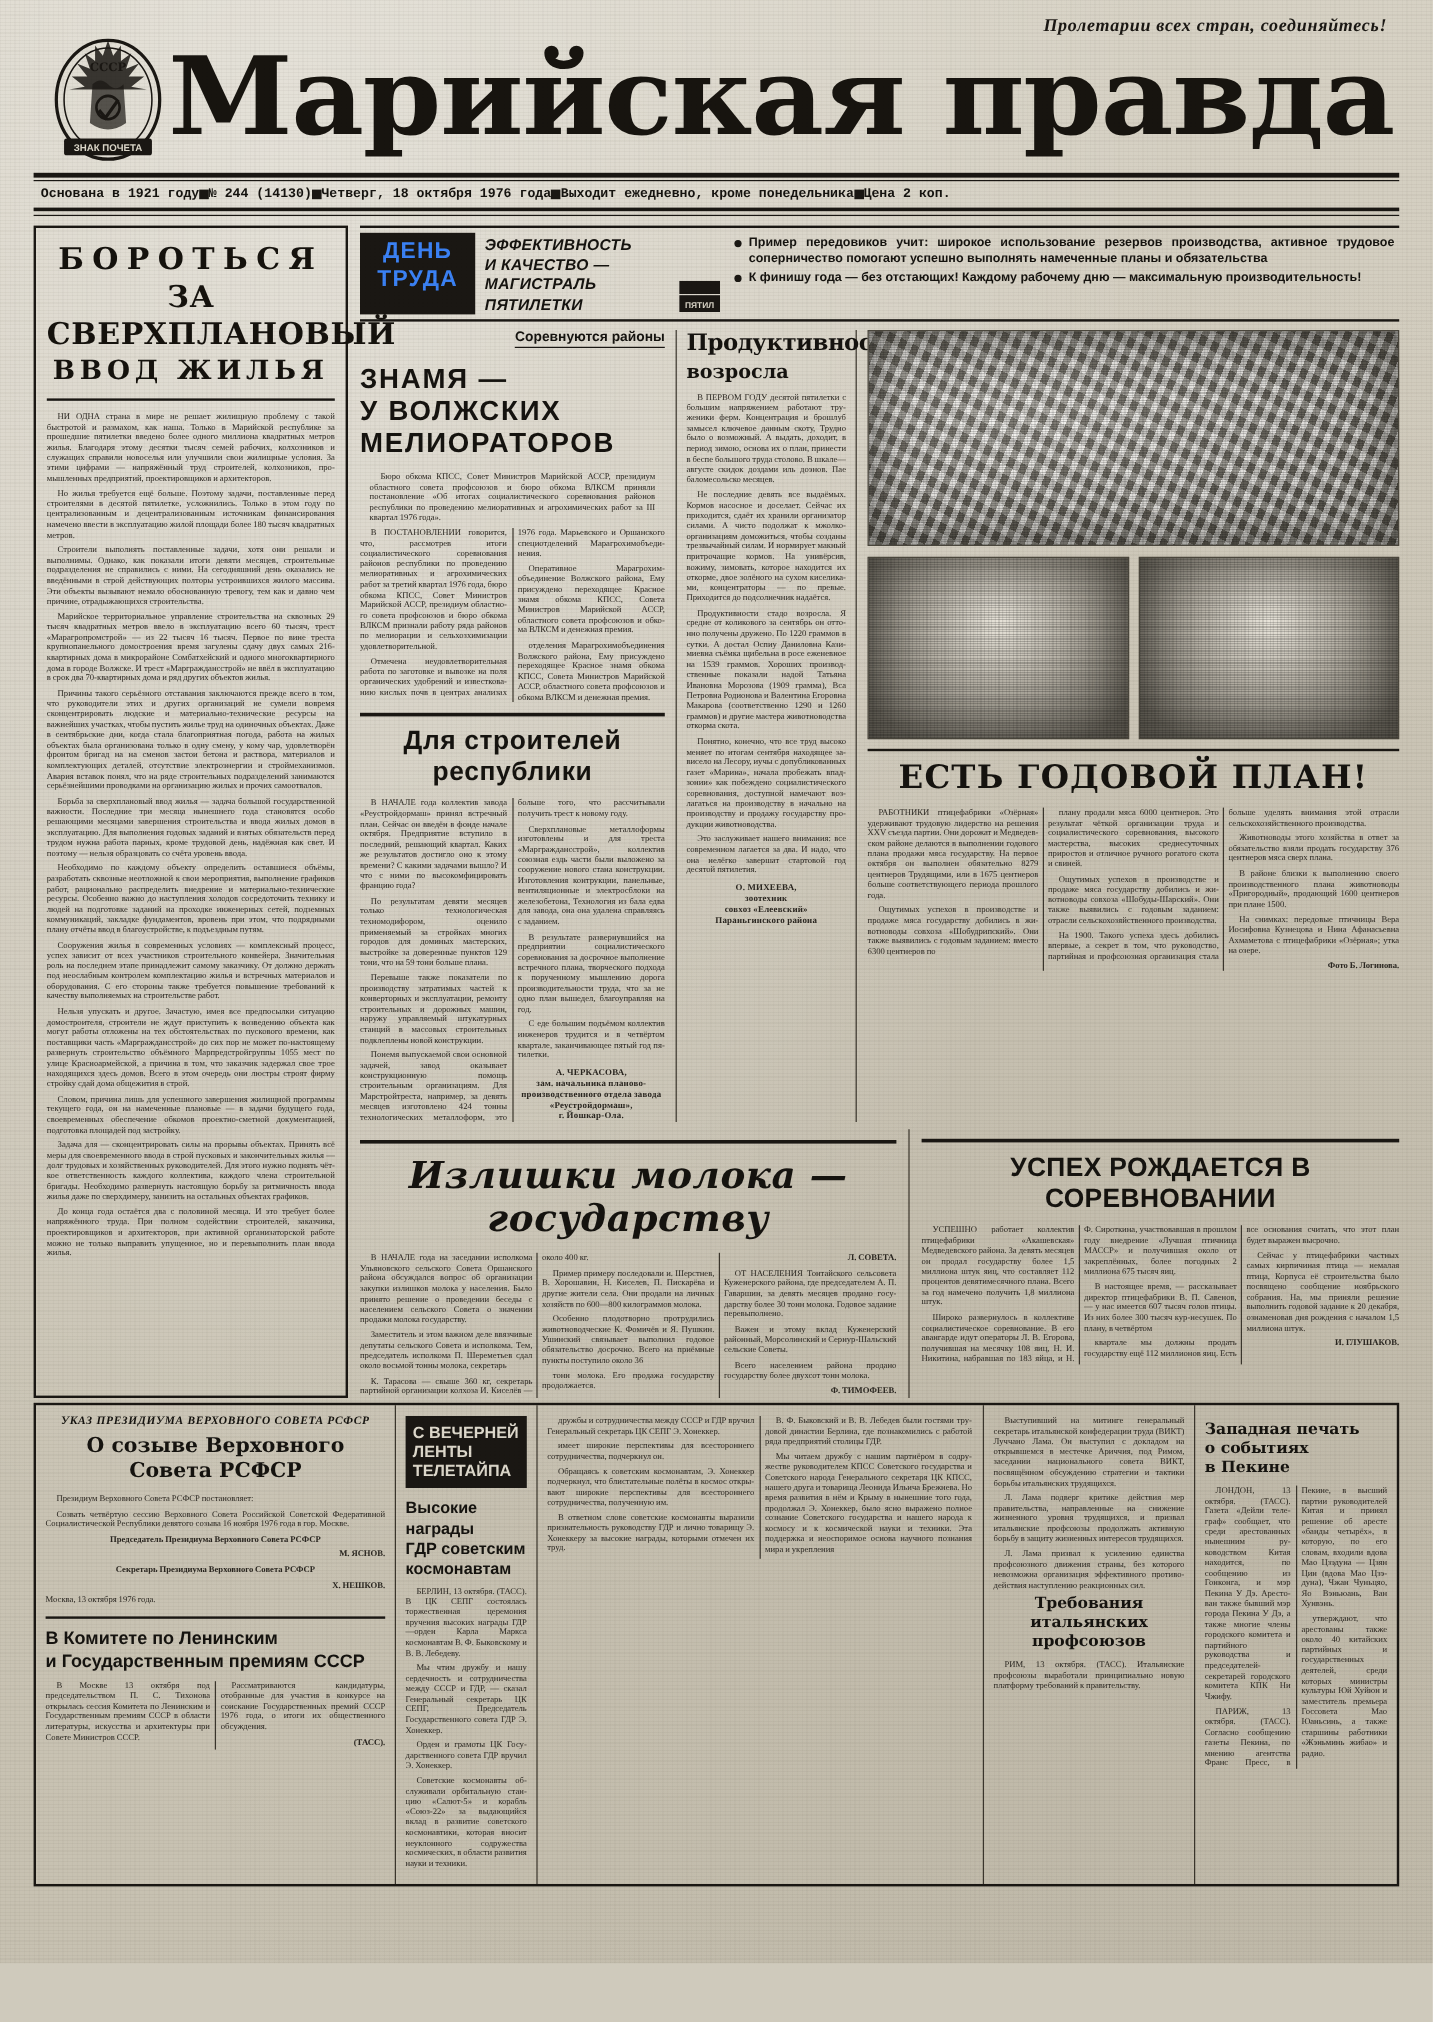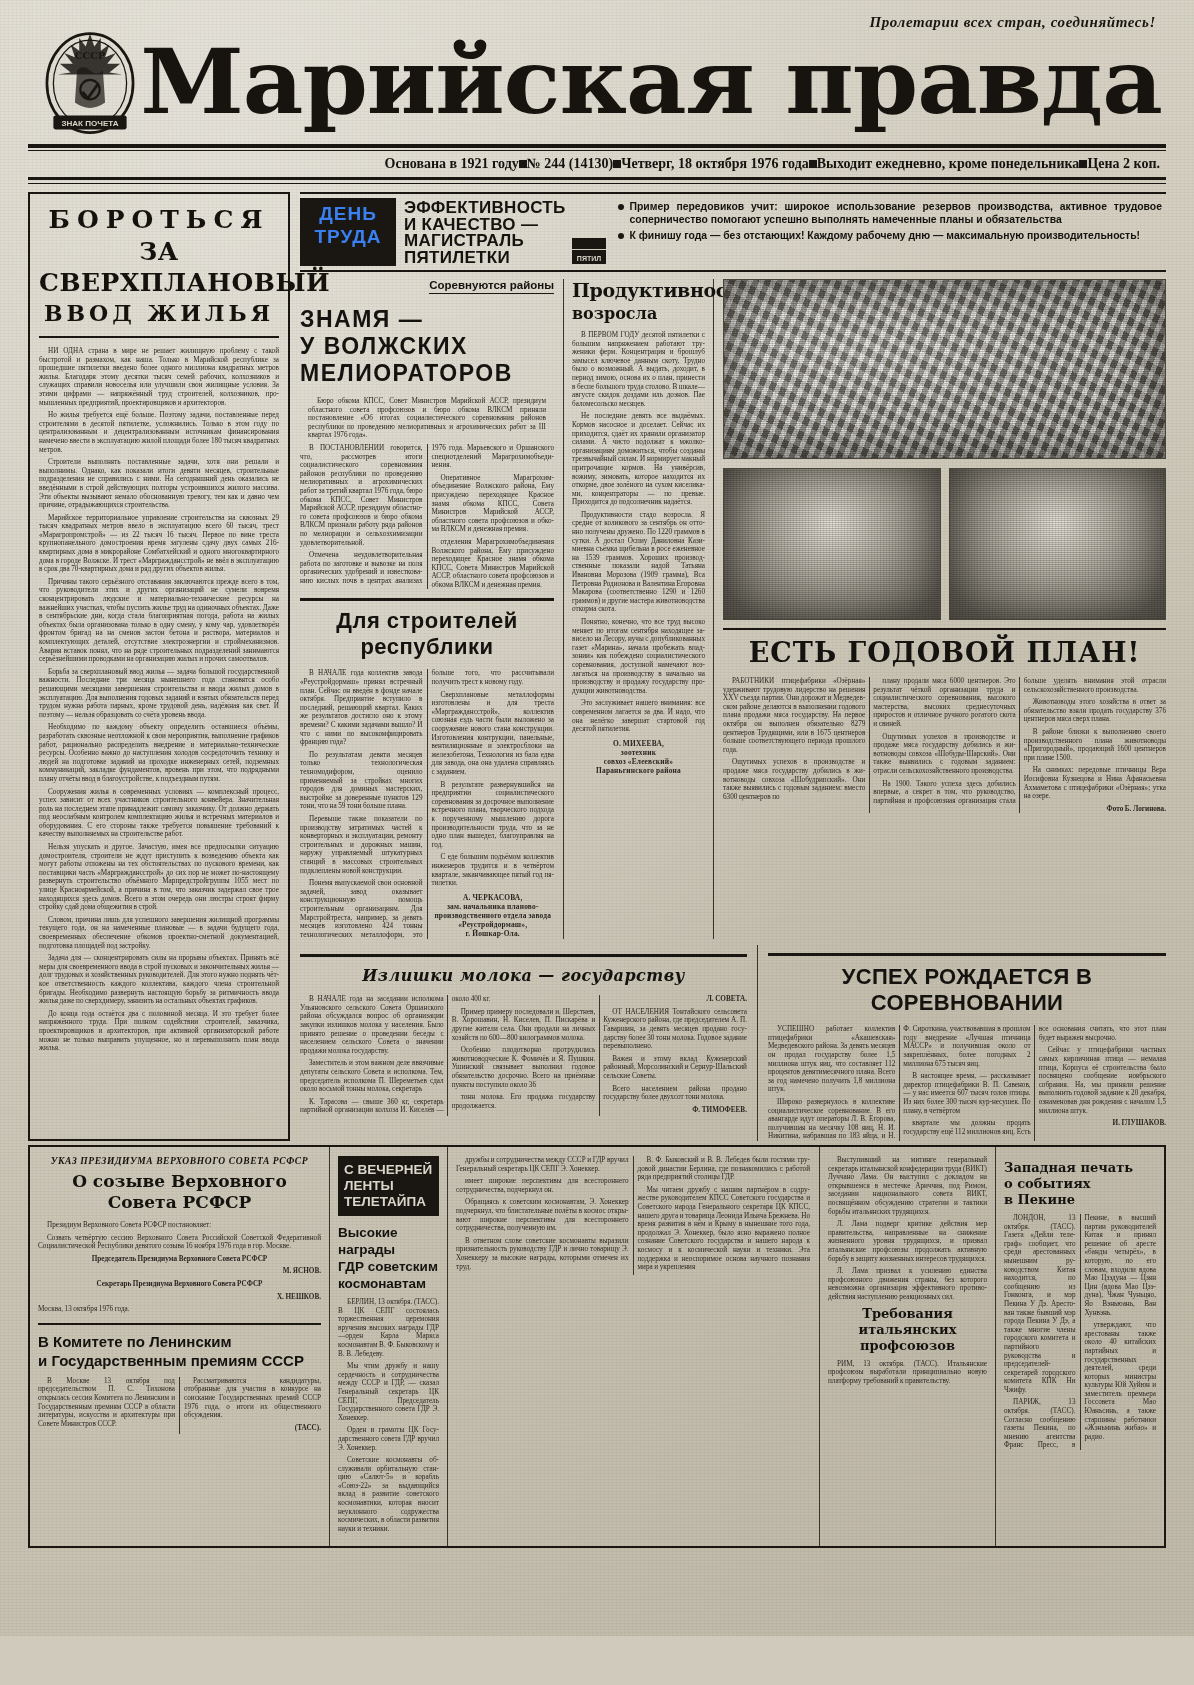--- a/index.html
+++ b/index.html
@@ -69,24 +69,24 @@
     font-family:"Liberation Sans", sans-serif;
     font-size:20px;
     letter-spacing:.1px;
     color:#1a1713;
     margin:2px 0 0 90px;
   }
   .rule-thick{border-top:4px solid #1a1713;margin:7px 0 0 0;}
   .rule-thin{border-top:1px solid #1a1713;margin:2px 0 0 0;}
 
   .infobar{
-    display:flex;align-items:center;justify-content:flex-end;
-    font-family:Liberation Serif, serif;
-    font-weight:bold;
-    font-size:14px;
+    display:flex;align-items:center;justify-content:flex-start;
+    font-family:Liberation Mono, monospace;
+    font-weight:bold;
+    font-size:11px;
     padding:5px 6px 5px 6px;
   }
   .infobar .sq{
     display:inline-block;width:8px;height:8px;background:#1a1713;
   }
   .rule-bot{border-top:3px solid #1a1713;margin-bottom:3px;}
   .rule-bot2{border-top:1px solid #1a1713;margin-bottom:8px;}
 
   
   .body-txt{
@@ -142,24 +142,25 @@
     font-weight:bold;font-size:19px;line-height:23px;
     letter-spacing:1px;
     text-align:center;
     padding:4px 2px;
     box-sizing:border-box;
   }
   .slogan{
     flex:0 0 170px;
     font-family:"Liberation Sans", sans-serif;
     font-weight:bold;
-    font-size:17px;line-height:16.5px;
+    font-size:13px;line-height:16.5px;
     letter-spacing:.3px;
     padding:2px 6px 0 8px;
     box-sizing:border-box;
+    font-style:italic;
   }
   .medal{
     flex:0 0 34px;align-self:flex-end;
     height:26px;margin-bottom:2px;
   }
   .bullets{
     flex:1;padding:2px 4px 0 12px;
     font-family:"Liberation Sans", sans-serif;
     font-weight:bold;
     font-size:10.4px;line-height:13.2px;
@@ -213,21 +214,21 @@
   .hl-stroit{
     font-family:"Liberation Sans", sans-serif;
     font-weight:bold;font-size:22px;letter-spacing:.5px;
     text-align:center;
     border-top:3px solid #1a1713;
     padding-top:7px;margin:9px 0 9px 0;
   }
   .hl-izlishki{
     font-family:"DejaVu Serif", serif;
     font-weight:bold;font-style:italic;
-    font-size:16px;letter-spacing:.5px;
+    font-size:31px;letter-spacing:.5px;
     text-align:center;
     border-top:3px solid #1a1713;
     padding-top:9px;margin:9px 0 10px 0;
   }
   .hl-plan{
     font-family:"DejaVu Serif", serif;
     font-weight:bold;
     font-size:27px;letter-spacing:1px;
     text-align:center;
     border-top:2px solid #1a1713;

